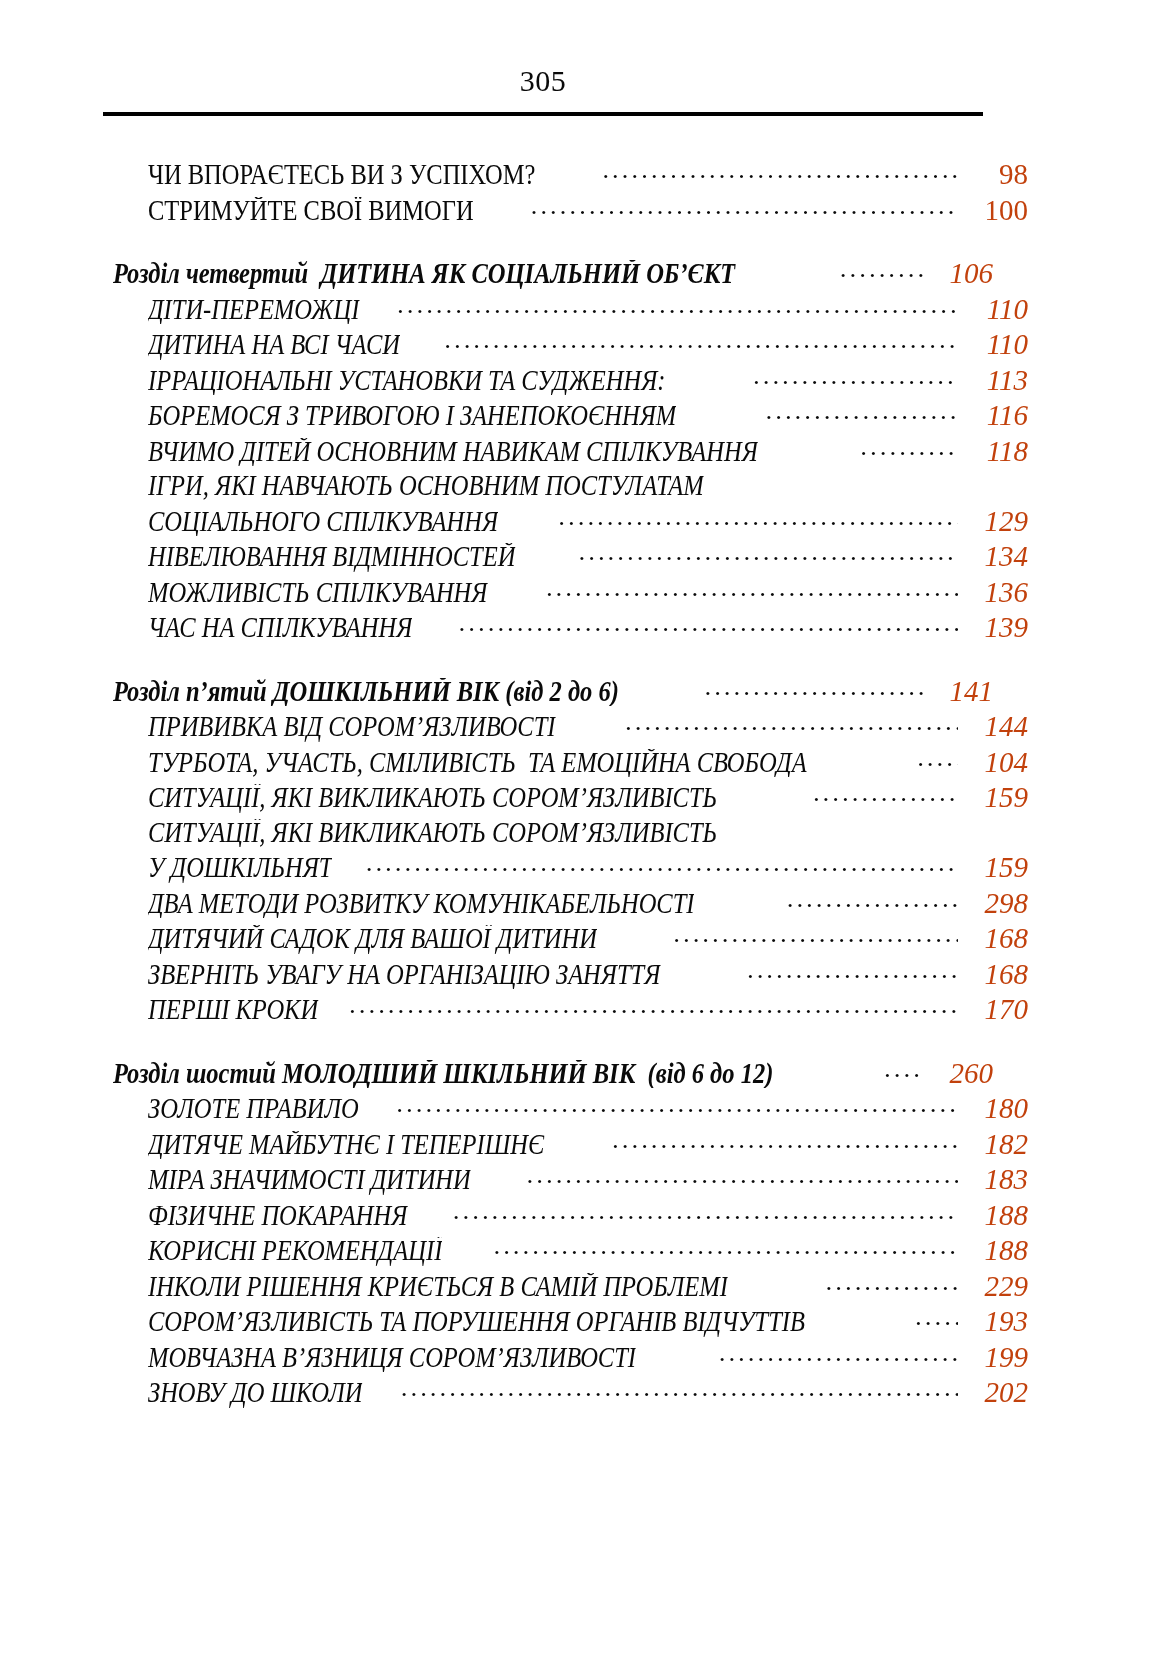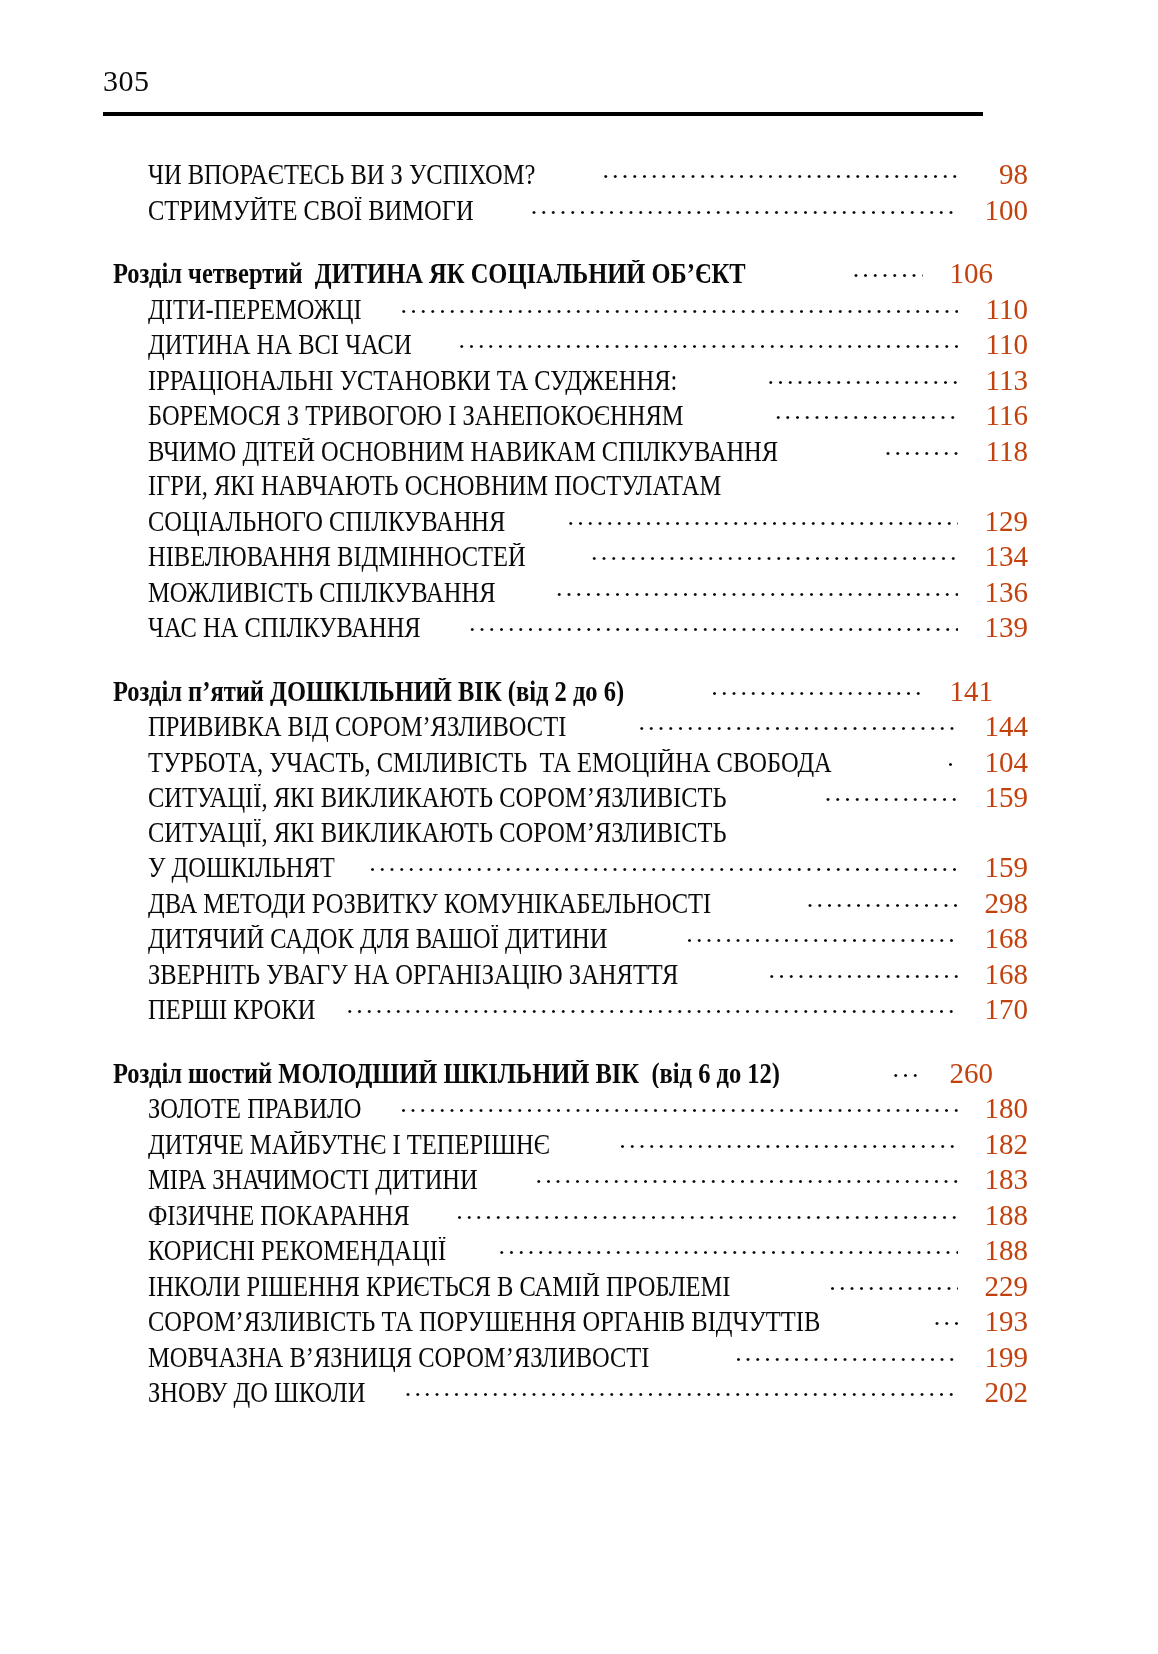--- a/index.html
+++ b/index.html
@@ -24,21 +24,21 @@
   }
 
   
   .header {
     position: absolute;
     left: 103px;
     top: 66px;
     width: 880px;
   }
   .folio {
-    text-align: left;
+    text-align: center;
     font-size: 30px;
     font-family: "Liberation Serif", "DejaVu Serif", serif;
     letter-spacing: 0.5px;
     line-height: 1;
     color: #0a0a0a;
   }
   .rule {
     margin-top: 16px;
     height: 4px;
     background: #000000;
@@ -51,20 +51,21 @@
     left: 103px;
     top: 160px;
     width: 880px;
   }
 
   .group {
     margin-bottom: 0;
   }
   .group + .group {
     margin-top: 34px;
+    font-style: italic;
   }
 
   .entry {
     display: flex;
     align-items: baseline;
     width: 880px;
     line-height: 1.0;
     margin-top: 6px;
     white-space: nowrap;
     justify-content: space-between;

